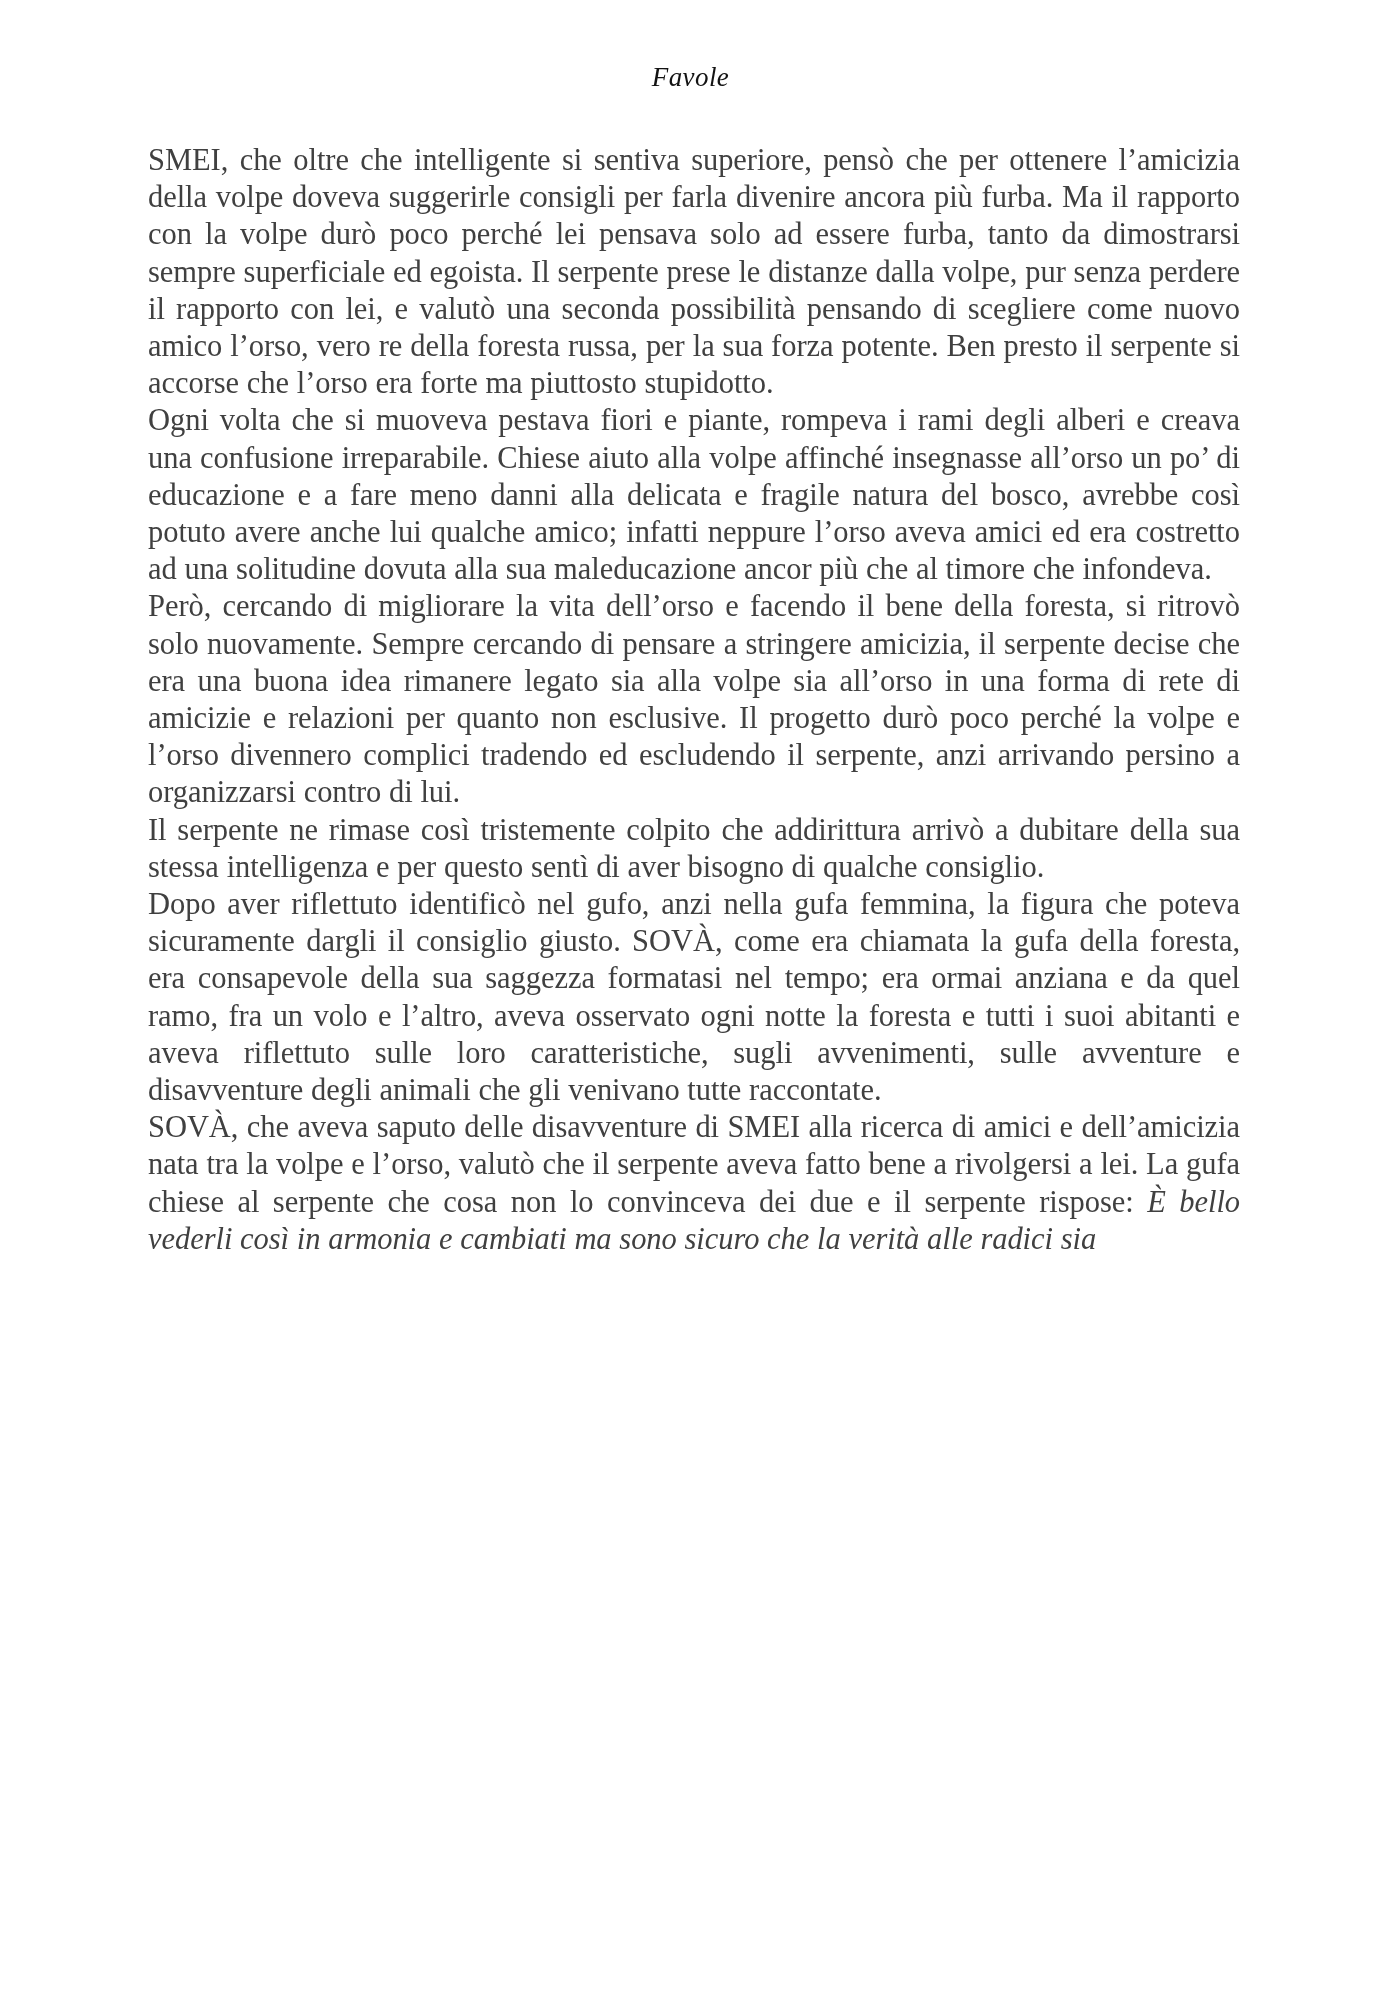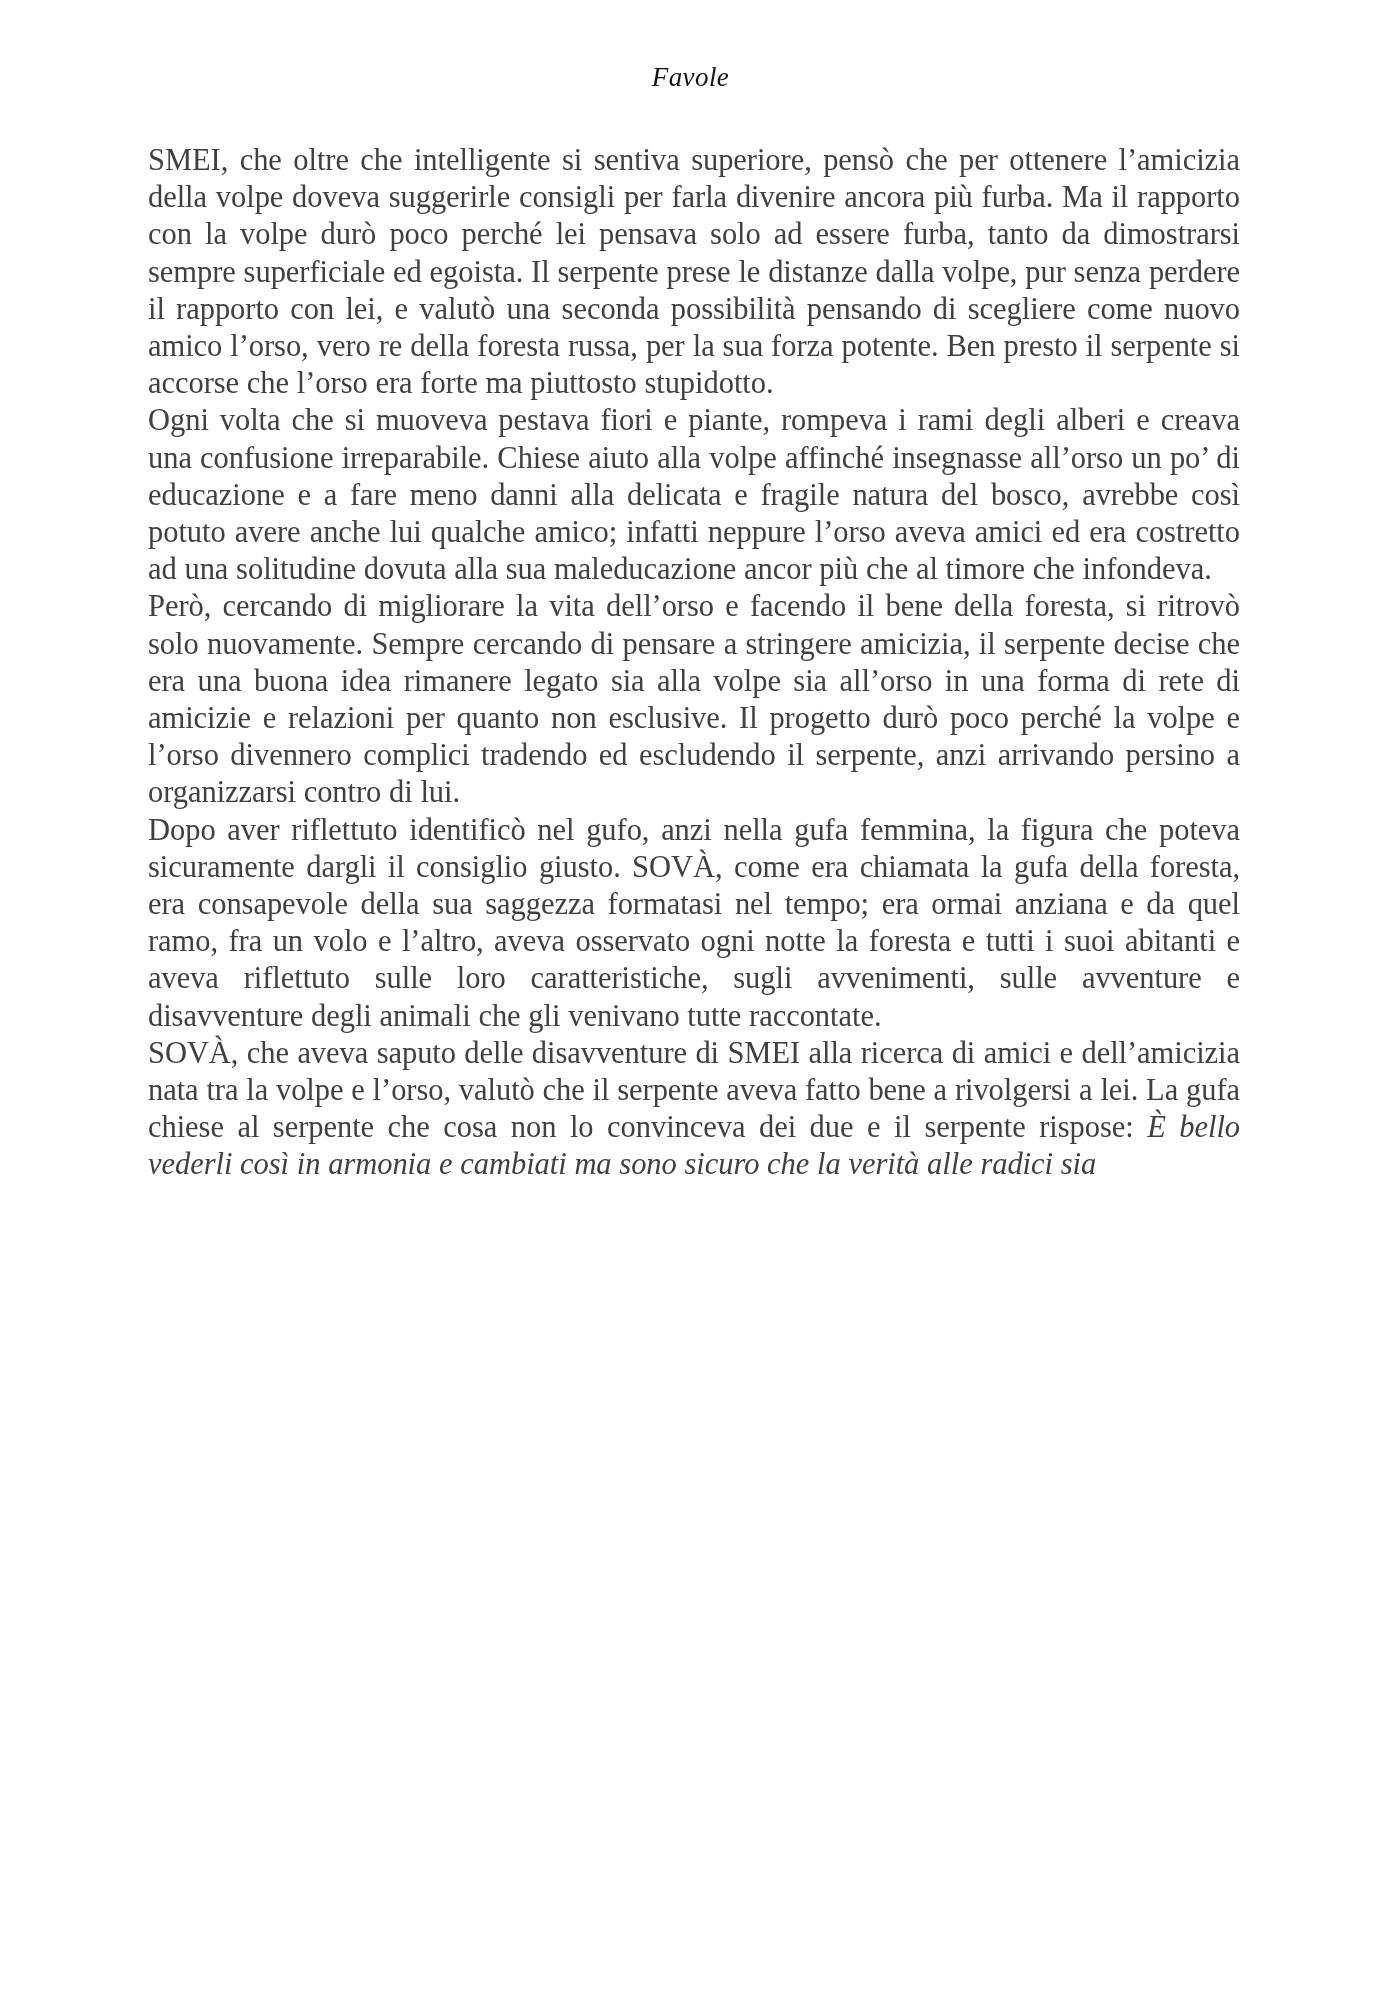--- a/index.html
+++ b/index.html
@@ -82,20 +82,21 @@
   <div class="running-head">Favole</div>
 
   <div class="textblock">
 
     <p class="para full-last">SMEI, che oltre che intelligente si sentiva superiore, pensò che per ottenere l’amicizia della volpe doveva suggerirle consigli per farla divenire ancora più furba. Ma il rapporto con la volpe durò poco perché lei pensava solo ad essere furba, tanto da dimostrarsi sempre superficiale ed egoista. Il serpente prese le distanze dalla volpe, pur senza perdere il rapporto con lei, e valutò una seconda possibilità pensando di scegliere come nuovo amico l’orso, vero re della foresta russa, per la sua forza potente. Ben presto il serpente si accorse che l’orso era forte ma piuttosto stupidotto.</p>
 
     <p class="para full-last">Ogni volta che si muoveva pestava fiori e piante, rompeva i rami degli alberi e creava una confusione irreparabile. Chiese aiuto alla volpe affinché insegnasse all’orso un po’ di educazione e a fare meno danni alla delicata e fragile natura del bosco, avrebbe così potuto avere anche lui qualche amico; infatti neppure l’orso aveva amici ed era costretto ad una solitudine dovuta alla sua maleducazione ancor più che al timore che infondeva.</p>
 
     <p class="para full-last">Però, cercando di migliorare la vita dell’orso e facendo il bene della foresta, si ritrovò solo nuovamente. Sempre cercando di pensare a stringere amicizia, il serpente decise che era una buona idea rimanere legato sia alla volpe sia all’orso in una forma di rete di amicizie e relazioni per quanto non esclusive. Il progetto durò poco perché la volpe e l’orso divennero complici tradendo ed escludendo il serpente, anzi arrivando persino a organizzarsi contro di lui.</p>
 
+    <p class="para full-last">Il serpente ne rimase così tristemente colpito che addirittura arrivò a dubitare della sua stessa intelligenza e per questo sentì di aver bisogno di qualche consiglio.</p>
 
     <p class="para full-last">Dopo aver riflettuto identificò nel gufo, anzi nella gufa femmina, la figura che poteva sicuramente dargli il consiglio giusto. SOVÀ, come era chiamata la gufa della foresta, era consapevole della sua saggezza formatasi nel tempo; era ormai anziana e da quel ramo, fra un volo e l’altro, aveva osservato ogni notte la foresta e tutti i suoi abitanti e aveva riflettuto sulle loro caratteristiche, sugli avvenimenti, sulle avventure e disavventure degli animali che gli venivano tutte raccontate.</p>
 
     <p class="para"><span>SOVÀ, che aveva saputo delle disavventure di SMEI alla ricerca di amici e dell’amicizia nata tra la volpe e l’orso, valutò che il serpente aveva fatto bene a rivolgersi a lei. La gufa chiese al serpente che cosa non lo convinceva dei due e il serpente rispose: </span><em class="quote">È bello vederli così in armonia e cambiati ma sono sicuro che la verità alle radici sia</em></p>
 
   </div>
 
   <div class="folio">65</div>
 
 </div>

